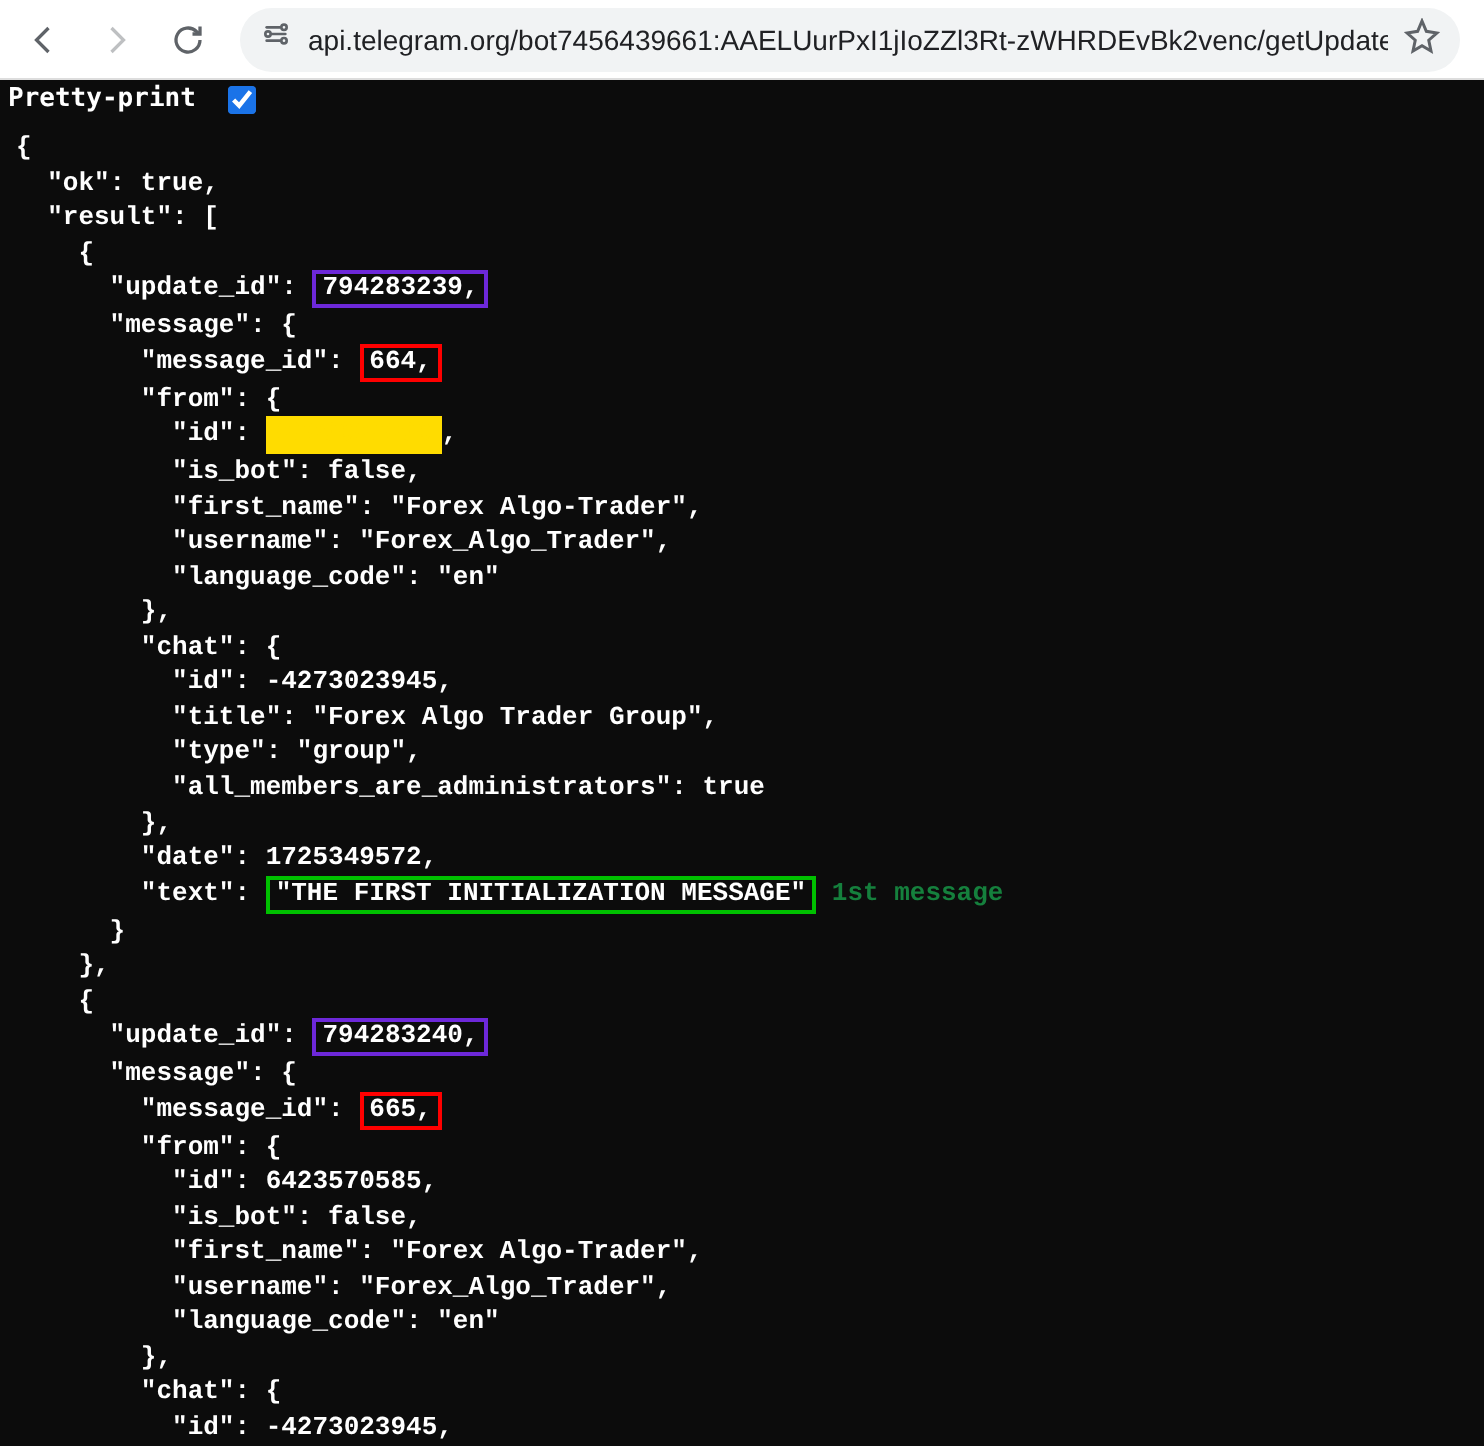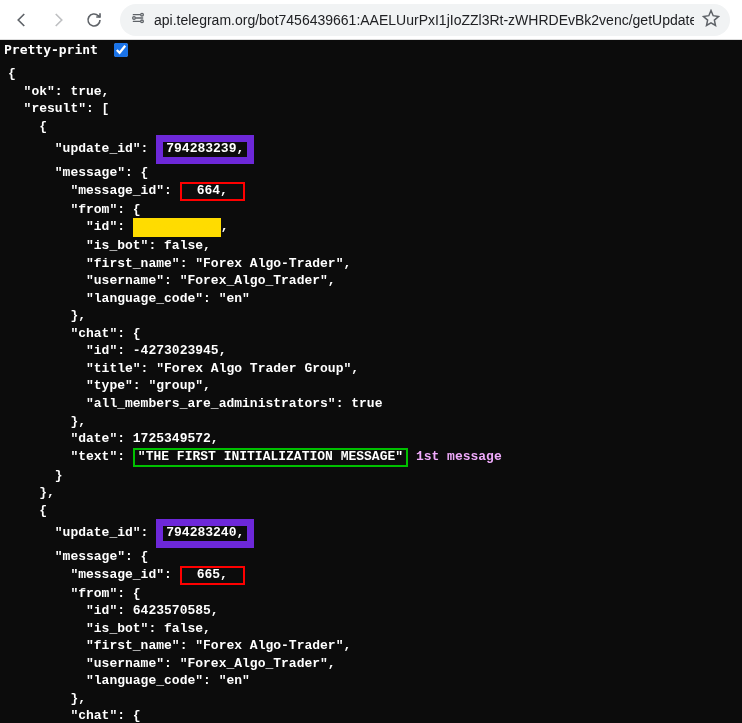--- a/index.html
+++ b/index.html
@@ -80,47 +80,47 @@
     color: #fff;
     font-family: Consolas, "Courier New", monospace;
     font-size: 13px;
     font-weight: bold;
     line-height: 1.35;
     padding: 6px 8px;
     white-space: pre;
     position: relative;
   }
   .hl-yellow {
-    border: 7px solid #6d28d9;
+    border: 2px solid #6d28d9;
     padding: 0 3px;
     display: inline-block;
     line-height: 1.15;
   }
   .hl-red {
     border: 2px solid #ff0000;
-    padding: 0 15px;
+    padding: 0 3px;
     display: inline-block;
     line-height: 1.15;
   }
   .hl-green {
     border: 2px solid #00c000;
     padding: 0 3px;
     display: inline-block;
     line-height: 1.15;
   }
   .redact-yellow {
     background: #ffdc00;
     border: 2px solid #ffdc00;
     color: #ffdc00;
     padding: 0 3px;
     display: inline-block;
     line-height: 1.15;
   }
   .annot {
-    color: #f0abfc;
+    color: #15803d;
     font-weight: bold;
   }
 </style>
 </head>
 <body>
 
 <div class="browser-bar">
   <button class="nav-btn">
     <svg viewBox="0 0 24 24" fill="none" stroke="currentColor" stroke-width="2.2">
         <path d="M15 4l-8 8 8 8"></path>

